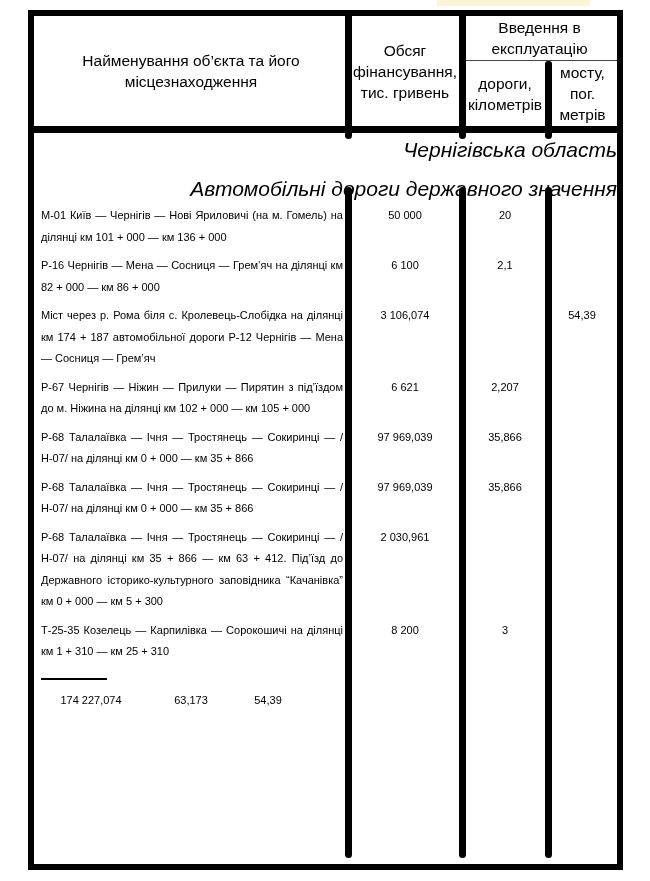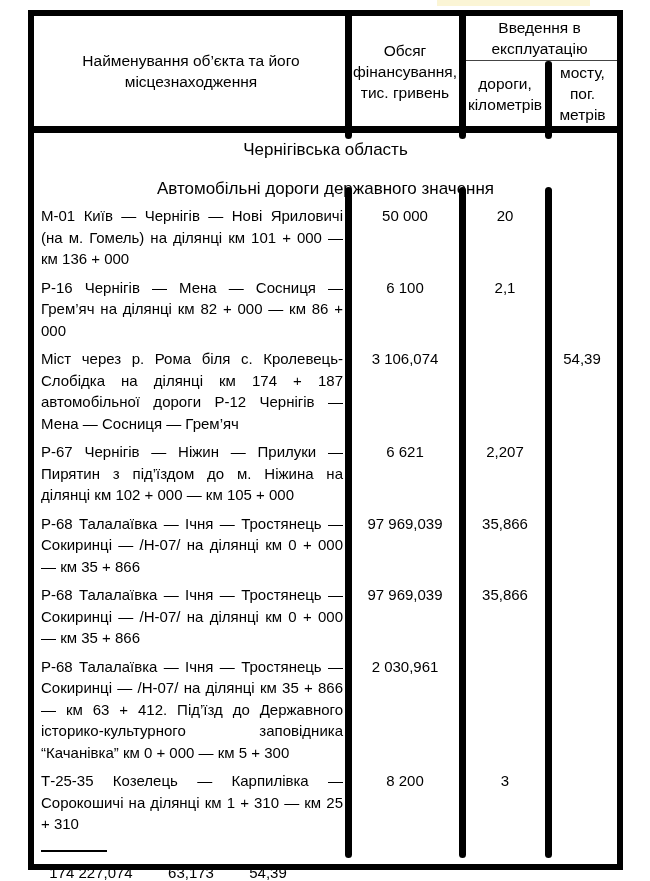--- a/index.html
+++ b/index.html
@@ -34,24 +34,24 @@
   .hbar-2 { left:425px; }
   .hbar-3 { left:511px; top:45px; border-radius:3px 3px 0 0; }
   
   .body { position:relative; height:730px; padding-top:5px; }
   .vbar { position:absolute; width:7px; background:#000; border-radius:4px; top:54px; bottom:5px; }
   .vbar-1 { left:311px; }
   .vbar-2 { left:425px; }
   .vbar-3 { left:511px; }
   .stub { position:absolute; top:0; width:7px; height:6px; background:#000; border-radius:0 0 4px 4px; }
   .stub-1 { left:311px; } .stub-2 { left:425px; } .stub-3 { left:511px; }
-  .sect { text-align:center; font-size:17px; line-height:23px; }
+  .sect { text-align:right; font-size:21px; line-height:23px;font-style:italic; }
   .sect + .sect { margin-top:16px; }
   .rows { margin-top:5px; }
-  .row { display:flex; margin-bottom:7px; font-size:15px; line-height:21.5px; }
+  .row { display:flex; margin-bottom:7px; font-size:11px; line-height:21.5px; }
   .c-name { width:314px; padding:0 5px 0 7px; text-align:justify; }
   .c-fin  { width:114px; text-align:center; }
   .c-km   { width:86px;  text-align:center; }
   .c-m    { width:68px;  text-align:center; }
   .footline { width:66px; height:2px; background:#000; margin:15px 0 10px 7px; }
   .total-row .c-name { text-align:left; }
 </style>
 </head>
 <body>
 

